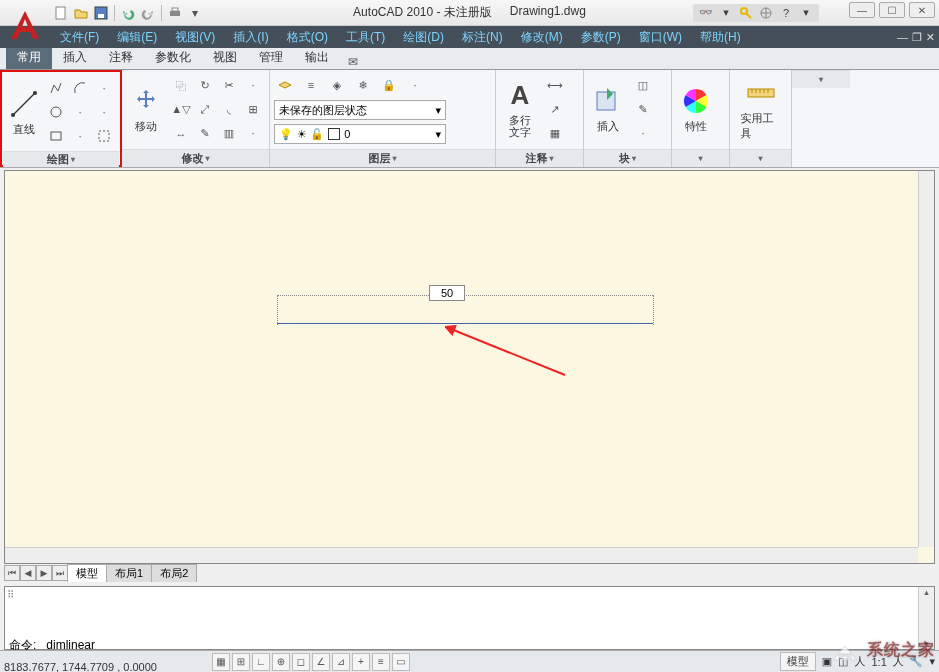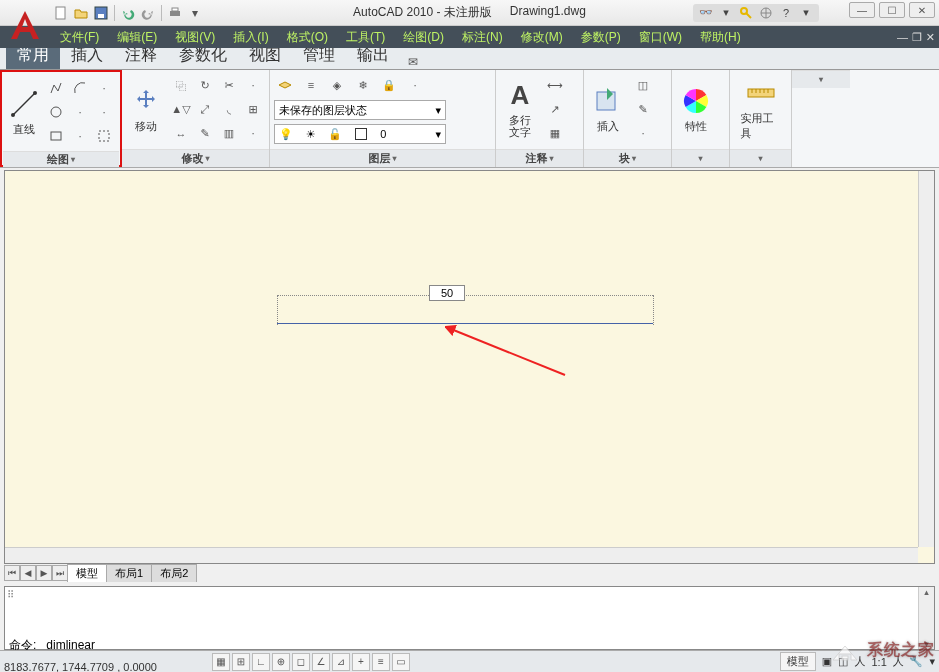--- a/index.html
+++ b/index.html
@@ -13,41 +13,41 @@
 .qat .ico { width: 18px; height: 18px; display: flex; align-items: center; justify-content: center; color: #555; font-size: 12px; border-radius: 2px; }
 .qat .sep { width: 1px; height: 16px; background: #bbb; margin: 0 2px; }
 .title-center { position: absolute; left: 50%; transform: translateX(-50%); display: flex; gap: 18px; font-size: 12px; color: #333; }
 .title-right-tools { position: absolute; right: 120px; display: flex; gap: 2px; align-items: center; background: #ddd; border-radius: 3px; padding: 1px 4px; }
 .title-right-tools .ico { width: 18px; height: 16px; display: flex; align-items: center; justify-content: center; font-size: 11px; color: #444; }
 .win-controls { position: absolute; right: 4px; top: 2px; display: flex; gap: 4px; }
 .win-controls div { width: 26px; height: 16px; border: 1px solid #aaa; background: #eee; display: flex; align-items: center; justify-content: center; font-size: 10px; color: #555; border-radius: 2px; }
 
 
 .menubar { height: 22px; background: #444f59; display: flex; align-items: center; padding-left: 52px; gap: 2px; position: relative; }
-.menubar .mitem { color: #bef264; font-size: 12px; padding: 2px 8px; }
+.menubar .mitem { color: #7dd3fc; font-size: 12px; padding: 2px 8px; }
 .menubar .doc-ctrl { position: absolute; right: 4px; display: flex; gap: 4px; color: #ddd; font-size: 11px; }
 
 
 .ribbon-tabs { height: 22px; background: #e8ecef; display: flex; align-items: flex-end; padding-left: 6px; gap: 0; border-bottom: 1px solid #999; }
-.rtab { padding: 3px 10px; font-size: 16px; color: #333; border: 1px solid transparent; border-bottom: none; }
+.rtab { padding: 3px 10px; font-size: 12px; color: #333; border: 1px solid transparent; border-bottom: none; }
 .rtab.active { background: #5a6b7a; color: #fff; border-color: #5a6b7a; }
 .rtab-extra { margin-left: 8px; display:flex; gap:6px; align-items:center; font-size:12px; color:#555;}
 
 
 .ribbon { height: 98px; background: #f4f6f8; border-bottom: 1px solid #aaa; display: flex; }
 .panel { border-right: 1px solid #ccc; display: flex; flex-direction: column; }
 .panel-body { flex: 1; padding: 4px; display: flex; gap: 4px; align-items: flex-start; }
 .panel-title { height: 18px; text-align: center; font-size: 11px; color: #444; background: #e6e9ec; border-top: 1px solid #ddd; display: flex; align-items: center; justify-content: center; gap: 2px; font-weight: bold; }
 .panel-title .dd { font-size: 8px; color: #666; }
 
 .big-btn { width: 40px; height: 70px; display: flex; flex-direction: column; align-items: center; justify-content: center; gap: 2px; font-size: 11px; color: #333; }
 .big-btn .bico { width: 32px; height: 32px; display: flex; align-items: center; justify-content: center; }
 .small-grid { display: grid; grid-template-columns: repeat(3, 22px); grid-auto-rows: 22px; gap: 2px; }
 .sico { width: 22px; height: 22px; border: 1px solid transparent; display: flex; align-items: center; justify-content: center; font-size: 11px; color: #555; border-radius: 2px; }
-.layer-combo { width: 172px; height: 20px; border: 1px solid #aaa; background: #fff; font-size: 11px; display: flex; align-items: center; padding: 0 4px; gap: 13px; }
+.layer-combo { width: 172px; height: 20px; border: 1px solid #aaa; background: #fff; font-size: 11px; display: flex; align-items: center; padding: 0 4px; gap: 4px; }
 .layer-row { display: flex; gap: 4px; align-items: center; }
 .swatch { width: 12px; height: 12px; background: #fff; border: 1px solid #333; }
 .sel-line { border: 2px solid #d11; padding: 1px; }
 
 
 .drawarea { position: absolute; left: 4px; right: 4px; top: 170px; bottom: 108px; background: #fbf7e0; border: 1px solid #888; }
 .dim-line { position: absolute; left: 272px; top: 124px; width: 376px; border-top: 1px dotted #888; }
 .dim-base { position: absolute; left: 272px; top: 152px; width: 376px; border-top: 1px solid #4462a8; }
 .dim-ext1 { position: absolute; left: 272px; top: 124px; height: 30px; border-left: 1px dotted #888; }
 .dim-ext2 { position: absolute; left: 648px; top: 124px; height: 30px; border-left: 1px dotted #888; }

